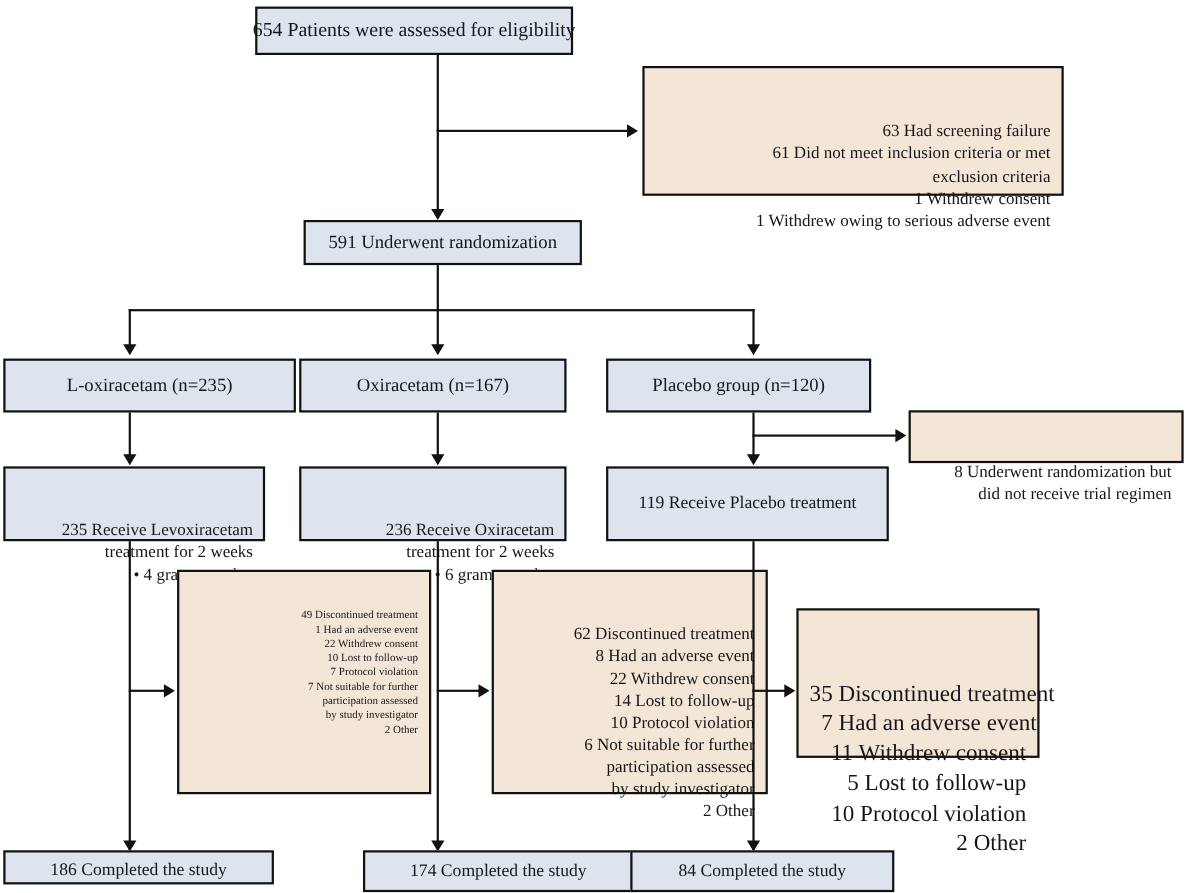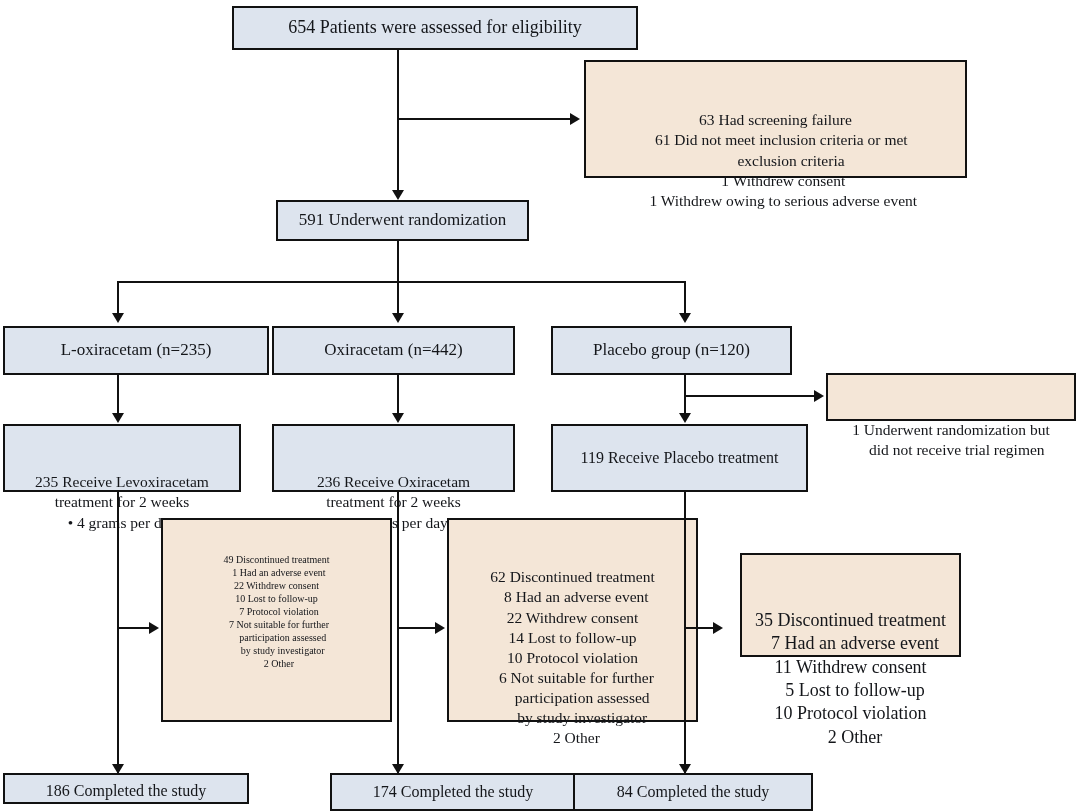--- a/index.html
+++ b/index.html
@@ -26,21 +26,21 @@
   .box.blue  { background: #dde4ee; }
   .box.tan   { background: #f4e6d7; }
   .box.center {
     display: flex;
     align-items: center;
     justify-content: center;
     text-align: center;
   }
   .box.left {
     display: block;
-    text-align: center;
+    text-align: right;
   }
   .box .txt { display: block; }
 
   
   .ln {
     position: absolute;
     background: #111111;
   }
   .hline { height: 2px; }
   .vline { width: 2px; }
@@ -58,21 +58,21 @@
     border-top: 6px solid transparent;
     border-bottom: 6px solid transparent;
     border-left: 10px solid #111111;
   }
 </style>
 </head>
 <body>
 
 <div id="canvas">
 
-  <div class="box blue center" style="left:232px; top:6px; width:406px; height:44px; font-size:18px;">
+  <div class="box blue center" style="left:232px; top:6px; width:289px; height:44px; font-size:18px;">
     <span class="txt">654 Patients were assessed for eligibility</span>
   </div>
 
   <div class="ln vline" style="left:397px; top:50px; width:2px; height:146px;"></div>
   <div class="arrow-down" style="left:392px; top:190px;"></div>
 
   <div class="ln hline" style="left:397px; top:118px; width:178px; height:2px;"></div>
   <div class="arrow-right" style="left:570px; top:113px;"></div>
 
   <div class="box tan left" style="left:584px; top:60px; width:383px; height:118px; padding:8px 10px; font-size:15.5px;">
@@ -96,40 +96,40 @@
   <div class="ln vline" style="left:397px; top:281px; width:2px; height:37px;"></div>
   <div class="arrow-down" style="left:392px; top:313px;"></div>
 
   <div class="ln vline" style="left:684px; top:281px; width:2px; height:37px;"></div>
   <div class="arrow-down" style="left:679px; top:313px;"></div>
 
   <div class="box blue center" style="left:3px; top:326px; width:266px; height:49px; font-size:17px;">
     <span class="txt">L-oxiracetam (n=235)</span>
   </div>
   <div class="box blue center" style="left:272px; top:326px; width:243px; height:49px; font-size:17px;">
-    <span class="txt">Oxiracetam (n=442)</span>
+    <span class="txt">Oxiracetam (n=167)</span>
   </div>
   <div class="box blue center" style="left:551px; top:326px; width:241px; height:49px; font-size:17px;">
     <span class="txt">Placebo group (n=120)</span>
   </div>
 
   <div class="ln vline" style="left:117px; top:375px; width:2px; height:46px;"></div>
   <div class="arrow-down" style="left:112px; top:413px;"></div>
 
   <div class="ln vline" style="left:397px; top:375px; width:2px; height:46px;"></div>
   <div class="arrow-down" style="left:392px; top:413px;"></div>
 
   <div class="ln vline" style="left:684px; top:375px; width:2px; height:46px;"></div>
   <div class="arrow-down" style="left:679px; top:413px;"></div>
 
   <div class="ln hline" style="left:684px; top:395px; width:134px; height:2px;"></div>
   <div class="arrow-right" style="left:814px; top:390px;"></div>
 
   <div class="box tan left" style="left:826px; top:373px; width:250px; height:48px; padding:5px 9px; font-size:15.5px;">
-    <span class="txt">1 Underwent randomization but
+    <span class="txt">8 Underwent randomization but
    did not receive trial regimen</span>
   </div>
 
   <div class="box blue left" style="left:3px; top:424px; width:238px; height:68px; padding:6px 9px; font-size:15.5px;">
     <span class="txt">235 Receive Levoxiracetam
 treatment for 2 weeks
 • 4 grams per day</span>
   </div>
   <div class="box blue left" style="left:272px; top:424px; width:243px; height:68px; padding:6px 9px; font-size:15.5px;">
     <span class="txt">236 Receive Oxiracetam
@@ -172,21 +172,21 @@
      participation assessed
      by study investigator
   2 Other</span>
   </div>
 
   <div class="ln vline" style="left:684px; top:492px; width:2px; height:281px;"></div>
   <div class="arrow-down" style="left:679px; top:764px;"></div>
   <div class="ln hline" style="left:684px; top:627px; width:33px; height:2px;"></div>
   <div class="arrow-right" style="left:713px; top:622px;"></div>
 
-  <div class="box tan left" style="left:724px; top:553px; width:221px; height:104px; padding:7px 10px; font-size:18px;margin-left:16px;">
+  <div class="box tan left" style="left:724px; top:553px; width:221px; height:136px; padding:7px 10px; font-size:21px;">
     <span class="txt">35 Discontinued treatment
   7 Had an adverse event
 11 Withdrew consent
   5 Lost to follow-up
 10 Protocol violation
   2 Other</span>
   </div>
 
   <div class="box blue center" style="left:3px; top:773px; width:246px; height:31px; font-size:16px;align-items:flex-end;">
     <span class="txt">186 Completed the study</span>

